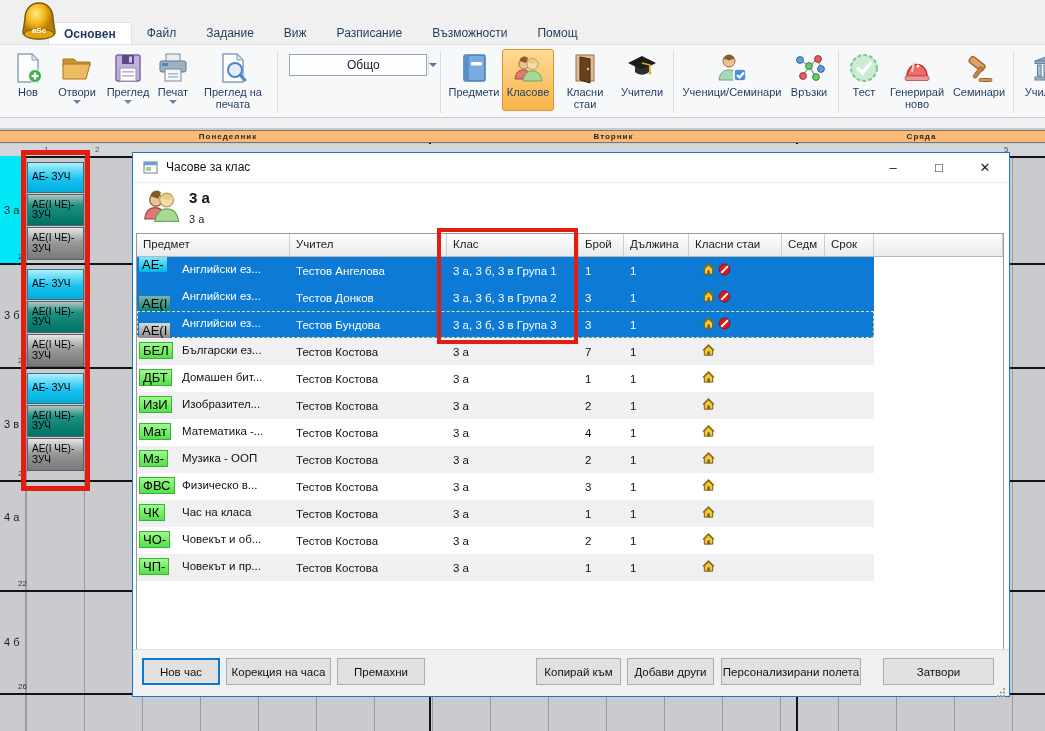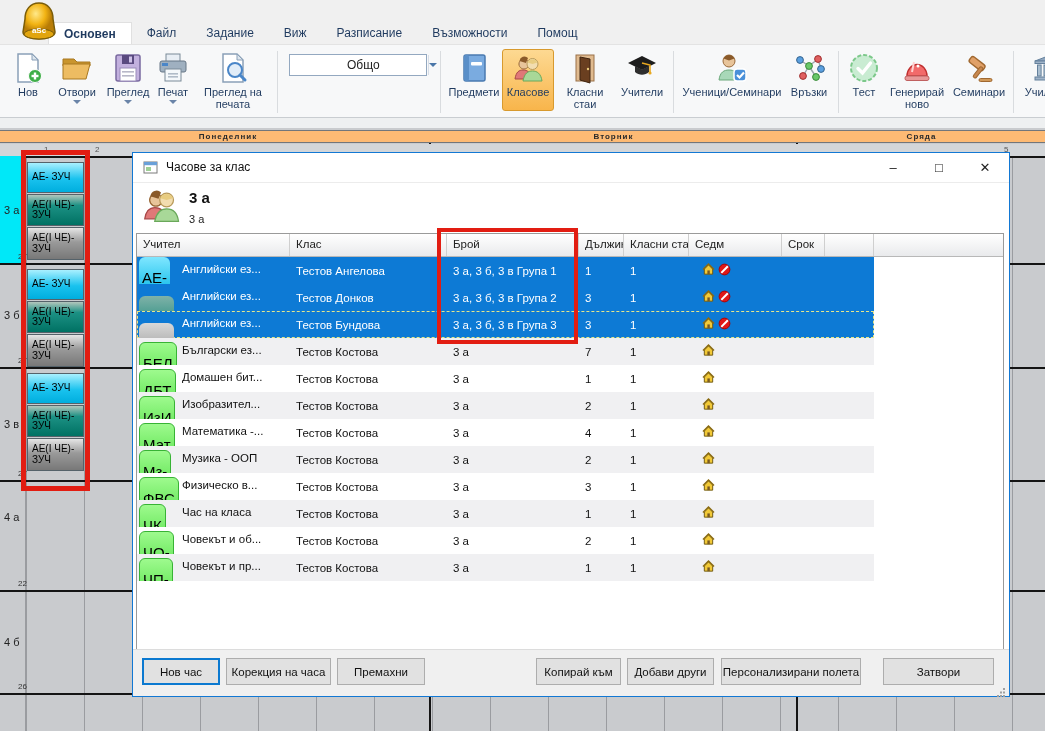--- a/index.html
+++ b/index.html
@@ -77,21 +77,21 @@
   .th{position:relative;font-size:11.5px;color:#222;padding:4px 0 0 6px;border-right:1px solid #cfcfcf;white-space:nowrap;overflow:hidden;}
   .th .sortri{position:absolute;right:6px;top:6px;}
   .tbl-row{position:relative;display:grid;grid-template-columns:153px 157px 132px 45px 65px 93px 43px 49px;
     width:737px;height:27px;align-items:center;font-size:11.5px;color:#111;}
   .tbl-row.alt{background:#f0f0f2;}
   .tbl-row.selected{background:#0d7ad5;color:#fff;}
   .tbl-row.focused{outline:1px dashed #e6e68a;outline-offset:-1px;}
   .td{padding-left:6px;white-space:nowrap;overflow:hidden;}
   .td-subject{position:relative;height:27px;}
   .subj-name{position:absolute;left:45px;top:6px;}
-  .badge{position:absolute;left:2px;min-width:26px;padding:12px 3px;font-size:15px;color:#000;text-align:left;border-radius:6px;}
+  .badge{position:absolute;left:2px;min-width:26px;padding:0 3px;font-size:13px;color:#000;text-align:left;}
   .bg-cyan{background:linear-gradient(#7fe6ff,#00b6e4);}
   .bg-teal{background:linear-gradient(#7fb2a8,#0b8173);}
   .bg-gray{background:linear-gradient(#d8d8d8,#8c8c8c);}
   .bg-green{background:linear-gradient(#9efa8e,#55e049);border:1px solid #38b335;}
   .bpos-center{top:4px;} .bpos-top{top:0px;} .bpos-bottom{top:12px;}
   .td-rooms{display:flex;align-items:center;gap:3px;padding-left:13px;}
   .td-rooms svg{width:13px;height:13px;}
 
   .dlg-bottom{position:absolute;left:0;bottom:0;width:100%;height:47px;background:#f0f0f0;border-top:1px solid #dcdcdc;}
   .dbtn{position:absolute;top:8px;height:27px;background:#e1e1e1;border:1px solid #adadad;
@@ -368,20 +368,23 @@
             <path d="M3 27c1-7 4-9 8-9s8 2 8 9z" fill="#e07878" stroke="#a84848"></path>
             <circle cx="20.5" cy="12" r="5.5" fill="#f2ddb0" stroke="#b89a5a"></circle>
             <path d="M15.5 10.5a5.5 5.5 0 0 1 10 0l-5 1.5z" fill="#e8cc80"></path>
             <path d="M11 29c1.5-8 5-10 9.5-10s8.5 2.5 9.5 10z" fill="#a8d898" stroke="#6aa85a"></path>
           </svg></span>
       <span class="dlg-class">3 а</span>
       <span class="dlg-sub">3 а</span>
     </div>
     <div class="dlg-table">
       <div class="tbl-header" id="tblHeader">
+          <div class="th">Предмет<span class="sortri"><svg viewBox="0 0 11 10">
+                <path d="M1.5 9L5.5 1l4 8z" fill="#f4f4f4" stroke="#b8b8b8"></path>
+              </svg></span></div>
           <div class="th">Учител</div>
           <div class="th">Клас</div>
           <div class="th">Брой</div>
           <div class="th">Дължина</div>
           <div class="th">Класни стаи</div>
           <div class="th">Седм</div>
           <div class="th">Срок</div>
           <div class="th"></div>
         </div>
       <div class="tbl-body" id="tblBody">

